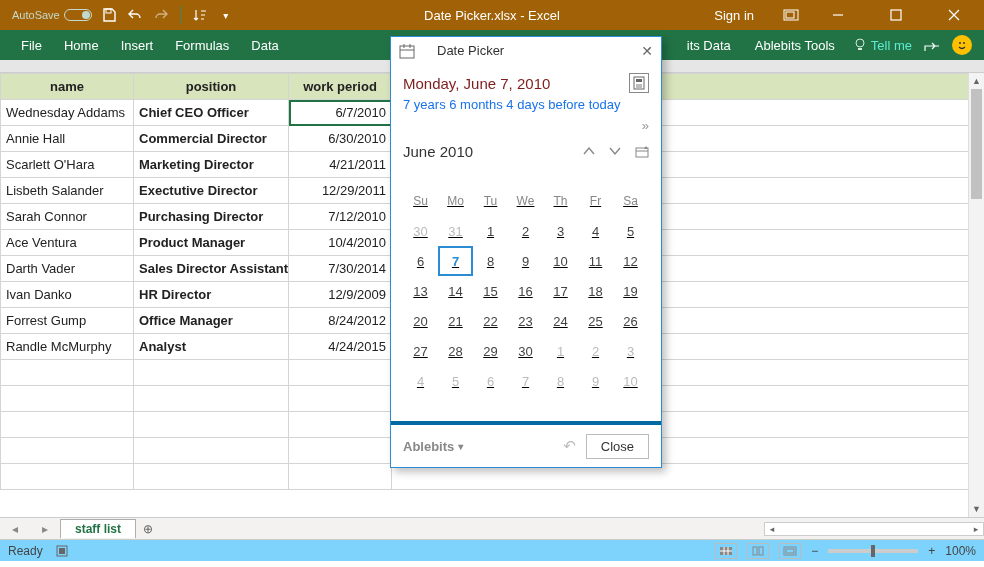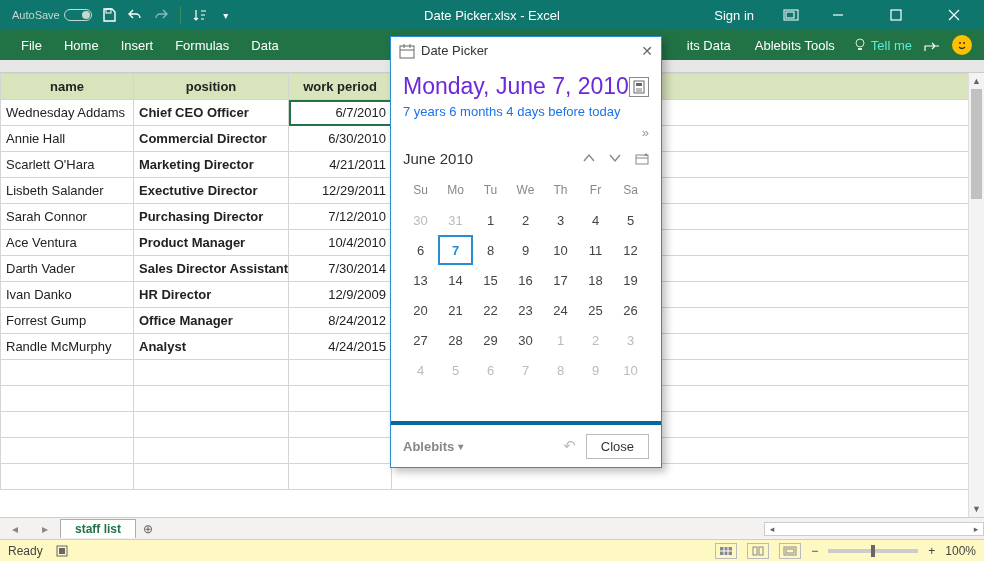--- a/index.html
+++ b/index.html
@@ -1,18 +1,18 @@
 <!DOCTYPE html>
 <html><head>
 <meta charset="utf-8">
 <style>
 * { box-sizing: border-box; margin: 0; padding: 0; font-family: "Segoe UI", Arial, sans-serif; }
 body { width: 984px; height: 567px; overflow: hidden; background: #fff; position: relative; }
 
-.titlebar { height: 30px; background: #0f766e; color: #fff; display: flex; align-items: center; font-size: 12px; }
+.titlebar { height: 30px; background: #a16207; color: #fff; display: flex; align-items: center; font-size: 12px; }
 .titlebar .qat { display: flex; align-items: center; gap: 8px; padding-left: 12px; }
 .titlebar .autosave { display:flex; align-items:center; gap:4px; color:#c3d9cd; font-size:11px; }
 .titlebar .toggle { width:28px; height:12px; border:1px solid #c3d9cd; border-radius:6px; position:relative; }
 .titlebar .toggle::after { content:""; position:absolute; right:1px; top:0.5px; width:8px; height:8px; border-radius:50%; background:#c3d9cd; }
 .qat-icon { width:18px; height:18px; display:flex; align-items:center; justify-content:center; color:#fff; cursor:pointer;}
 .qat-sep { width:1px; height:18px; background:#3a8a62; margin:0 2px;}
 .titlebar .doc-title { position:absolute; left:50%; transform:translateX(-50%); font-size:13px; color:#fff;}
 .titlebar .win-controls { margin-left:auto; display:flex; align-items:center; gap:18px; padding-right:10px;}
 .titlebar .signin { font-size:13px; margin-right:10px; cursor:pointer;}
 .win-btn { width:40px; height:30px; display:flex; align-items:center; justify-content:center; cursor:pointer;}
@@ -39,40 +39,40 @@
 
 .sheet-tabs { height:22px; background:#f3f2f1; border-top:1px solid #ccc; display:flex; align-items:center; font-size:12px;}
 .sheet-tabs .nav { width:60px; display:flex; justify-content:space-around; color:#888;}
 .sheet-tabs .tab-active { background:#fff; border:1px solid #aeaeae; border-bottom:none; padding:2px 14px; font-weight:bold; color:#217346;}
 .sheet-tabs .add { width:24px; text-align:center; color:#666; cursor:pointer;}
 .sheet-tabs .hscroll { margin-left:auto; width:220px; height:14px; border:1px solid #ccc; background:#fff; display:flex; align-items:center; position:relative;}
 .sheet-tabs .hscroll .harrow { width:14px; text-align:center; font-size:9px; color:#666;}
 .sheet-tabs .hscroll .htrack { flex:1; position:relative;}
 .sheet-tabs .hscroll .hthumb { position:absolute; left:0; top:0; bottom:0; width:110px; background:#c1c1c1;}
 
-.status-bar { height:22px; background:#fef9c3; border-top:1px solid #ccc; display:flex; align-items:center; font-size:12px; color:#444; padding:0 8px;}
+.status-bar { height:22px; background:#7dd3fc; border-top:1px solid #ccc; display:flex; align-items:center; font-size:12px; color:#444; padding:0 8px;}
 .status-bar .right { margin-left:auto; display:flex; align-items:center; gap:10px;}
 .view-btn { width:22px; height:16px; border:1px solid #bbb; display:flex; align-items:center; justify-content:center; cursor:pointer;}
 .zoom-slider { width:90px; height:4px; background:#ccc; position:relative;}
 .zoom-slider .zthumb{ position:absolute; left:43px; top:-4px; width:4px; height:12px; background:#666;}
 
 
 .pane { position:absolute; left:390px; top:36px; width:272px; height:432px; background:#fff; border:1px solid #2a8dd4; box-shadow:4px 4px 8px rgba(0,0,0,.25); display:flex; flex-direction:column; z-index:50;}
 .pane-header{ height:28px; display:flex; align-items:center; padding:0 8px; font-size:13px; color:#333; border-bottom:1px solid #fff;}
-.pane-header .title{ margin-left:6px;}
+.pane-header .title{ margin-left:22px;}
 .pane-header .close{ margin-left:auto; cursor:pointer; font-size:14px; color:#666;}
 .pane-body { padding:8px 12px 0 12px; flex:1; display:flex; flex-direction:column;}
-.big-date { font-size:23px; color:#6d28d9; display:flex; align-items:center;}
+.big-date { font-size:15px; color:#7f1d1d; display:flex; align-items:center;}
 .big-date .calc { margin-left:auto; width:20px; height:20px; border:1px solid #888; display:flex; align-items:center; justify-content:center; cursor:pointer;}
 .diff-text { color:#1a73e8; font-size:13px; margin-top:4px;}
 .expand-row { display:flex; justify-content:flex-end; margin-top:6px; color:#999; font-size:13px;}
 .month-row { display:flex; align-items:center; margin-top:10px; font-size:15px; color:#333;}
 .month-row .acts { margin-left:auto; display:flex; gap:14px; color:#888;}
 .month-row .acts span{cursor:pointer;}
-.cal { margin-top:8px;}
+.cal { margin-top:26px;text-decoration:underline;}
 .cal-row { display:flex;}
 .cal-cell { width:35px; height:30px; display:flex; align-items:center; justify-content:center; font-size:13px; color:#444; cursor:pointer;}
 .cal-head .cal-cell { color:#888; font-size:12px; cursor:default;}
 .cal-cell.dim { color:#bbb;}
 .cal-cell.sel { border:2px solid #2a8dd4; color:#2a8dd4; font-weight:600;}
 .pane-footer { height:46px; border-top:4px solid #0369a1; display:flex; align-items:center; padding:0 12px; font-size:13px;}
 .pane-footer .brand { color:#888; font-weight:600; display:flex; align-items:center; gap:4px; cursor:pointer;}
 .pane-footer .undo { margin-left:auto; margin-right:10px; color:#bbb; cursor:pointer; font-size:15px;}
 .pane-footer .close-btn { border:1px solid #bbb; padding:4px 14px; cursor:pointer; color:#333;}
 

